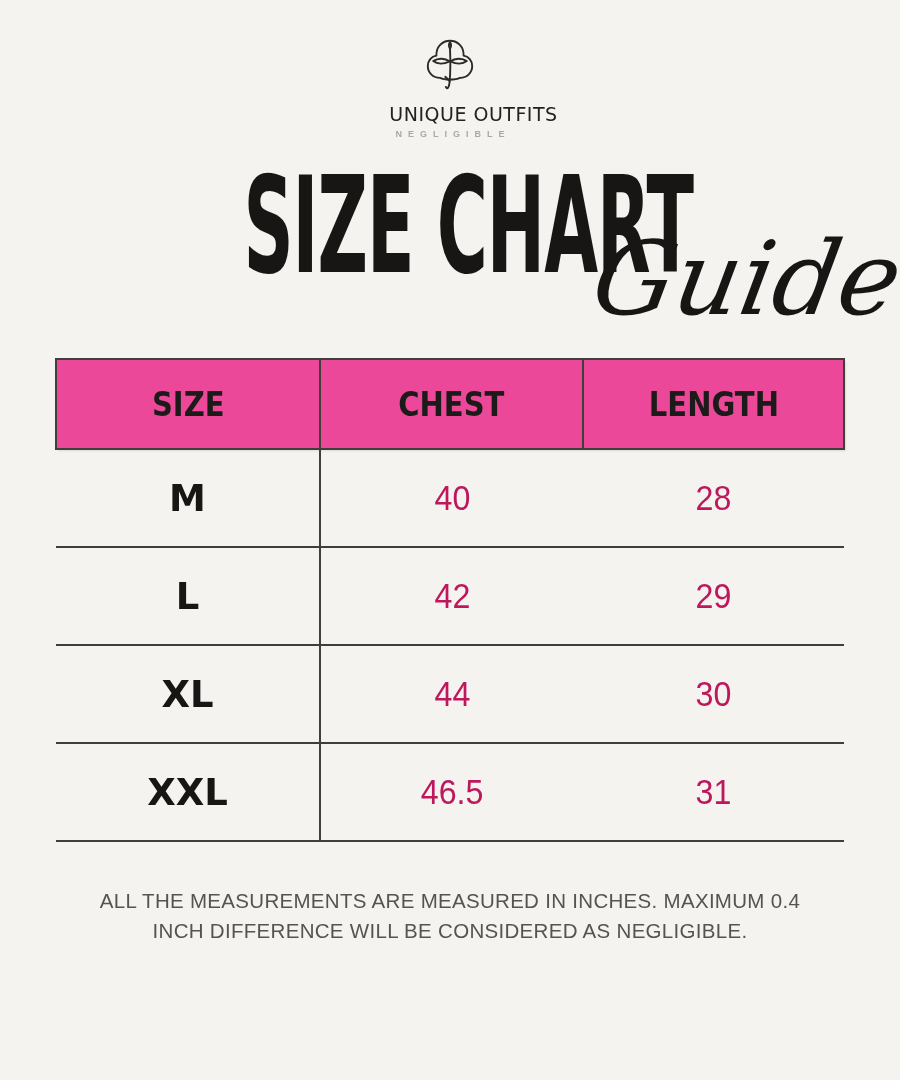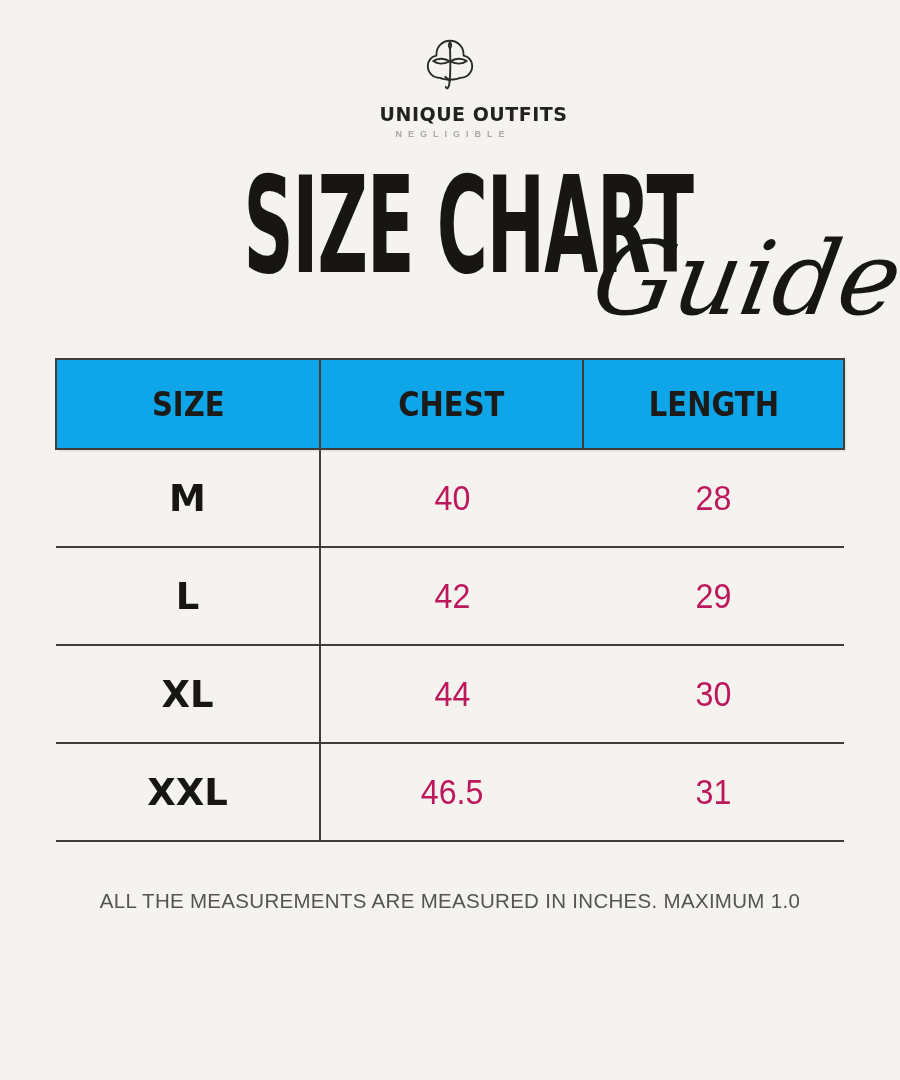--- a/index.html
+++ b/index.html
@@ -19,21 +19,21 @@
   .brand {
     text-align: center;
     padding-top: 34px;
   }
   .brand svg {
     display: block;
     margin: 0 auto;
   }
   .brand-name {
     font-family: "DejaVu Sans", sans-serif;
-    font-weight: 700;
+    font-weight: 400;
     font-size: 19px;
     letter-spacing: 0.5px;
     color: #23221f;
     margin-top: 3px;
     padding-left: 47px;
   }
   .brand-sub {
     font-size: 9px;
     font-weight: 700;
     letter-spacing: 6px;
@@ -71,21 +71,21 @@
   }
 
   
   .size-table {
     width: 788px;
     margin: 28px auto 0 auto;
     border-collapse: collapse;
     table-layout: fixed;
   }
   .size-table th {
-    background: #0ea5e9;
+    background: #ec4899;
     border: 2px solid #3f3e3b;
     height: 86px;
     font-family: "DejaVu Sans", sans-serif;
     font-weight: 700;
     font-size: 33px;
     color: #1c1b19;
     text-align: center;
     vertical-align: middle;
     box-shadow: 2px 2px 2px rgba(0,0,0,0.10);
   }
@@ -187,14 +187,15 @@
     </tr>
     <tr>
       <td class="col-size">XXL</td>
       <td class="col-num"><span class="squeeze">46.5</span></td>
       <td class="col-num"><span class="squeeze">31</span></td>
     </tr>
   </tbody>
 </table>
 
 <div class="footer-note">
-  <div>ALL THE MEASUREMENTS ARE MEASURED IN INCHES. MAXIMUM 1.0</div>
+  <div>ALL THE MEASUREMENTS ARE MEASURED IN INCHES. MAXIMUM 0.4</div>
+  <div>INCH DIFFERENCE WILL BE CONSIDERED AS NEGLIGIBLE.</div>
 </div>
 
 </body></html>

